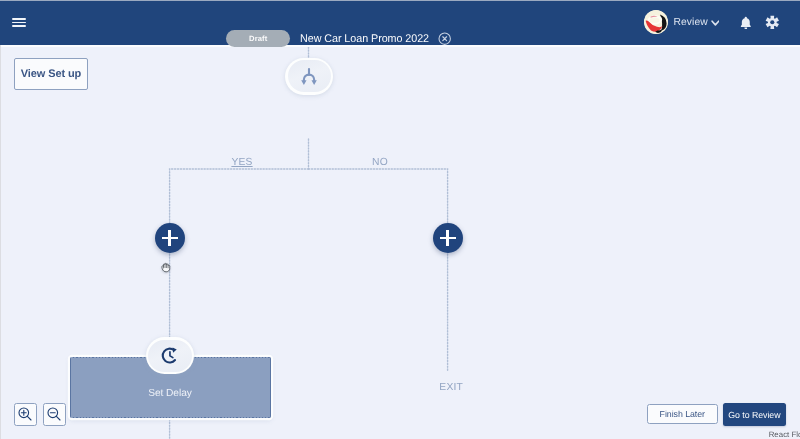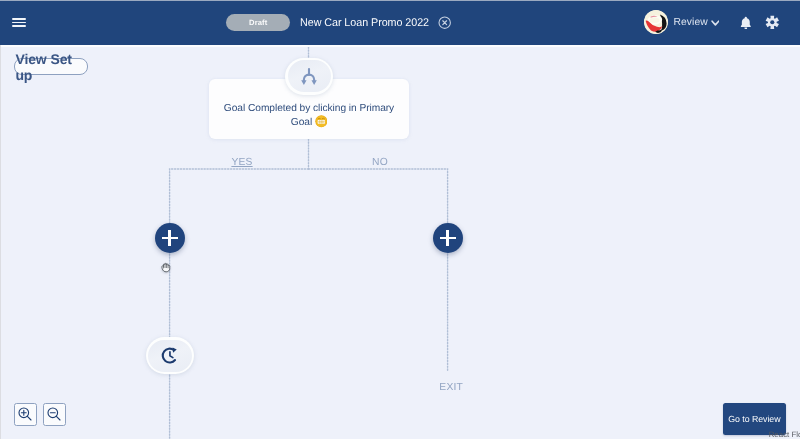--- a/index.html
+++ b/index.html
@@ -19,21 +19,21 @@
   }
   .headerline { position:absolute; left:0; top:44.8px; width:800px; height:2.6px;
     background:#fbfcfe; z-index:4; }
   .topedge { position:absolute; left:0; top:0; width:800px; height:1px;
     background:#9aa9c0; z-index:6; }
   .leftedge { position:absolute; left:0; top:44.8px; width:1.2px; height:394.2px;
     background:#dcdde2; z-index:6; }
   .hamburger { position:absolute; left:12.3px; top:18.2px; width:13.6px; height:8.8px;
     display:flex; flex-direction:column; justify-content:space-between; cursor:pointer; }
   .hamburger i { display:block; height:1.8px; background:#f3f6fa; border-radius:1px; }
-  .center-group { position:absolute; left:0; top:0; width:644px; height:44px; }
+  .center-group { position:absolute; left:0; top:16px; width:644px; height:44px; }
   .badge { position:absolute; left:226.4px; top:13.6px; width:63.6px; height:17px;
      background:#a4adb6; color:#fbfbfc; font-size:7.6px; font-weight:700;
      border-radius:9px; letter-spacing:.1px; display:flex; align-items:center;
      justify-content:center; }
   .title { position:absolute; left:299.5px; top:14.5px; color:#fafbfd; font-size:11.2px; transform:scaleX(.96); transform-origin:left center;
      font-weight:400; line-height:16px; letter-spacing:-.05px; }
   .close-btn { position:absolute; left:438.2px; top:16.1px; width:13.4px; height:13.4px; }
 
   .right-group { position:absolute; left:0; top:0; width:800px; height:44px; }
   .right-group svg, .center-group svg, .hamburger svg { display:block; }
@@ -41,24 +41,24 @@
      border-radius:50%; overflow:hidden; background:#f4efdc; }
   .env { position:absolute; left:673.5px; top:15.5px; color:#dde4f0; font-size:10.3px;
      line-height:14px; letter-spacing:.1px; }
   .chev { position:absolute; left:710.7px; top:19.8px; width:8.8px; height:6.2px; }
   .bell { position:absolute; left:738.6px; top:15.8px; width:13.6px; height:13.6px; }
   .gear { position:absolute; left:765.2px; top:14.6px; width:14.6px; height:14.6px; }
 
   
   .canvas { position:absolute; left:0; top:44px; width:800px; height:395px;
      background:#eef1fa; overflow:hidden; }
-  .viewsetup { position:absolute; left:14.4px; top:14.3px; width:73.2px; height:17px;
-     background:#fafbfd; border:1px solid #8ea1c0; border-radius:8px;
+  .viewsetup { position:absolute; left:14.4px; top:14.3px; width:73.2px; height:32px;
+     background:#fafbfd; border:1px solid #8ea1c0; border-radius:2px;
      display:flex; align-items:center; justify-content:center;
-     color:#3b5685; font-size:14px; font-weight:700; letter-spacing:-.1px; }
+     color:#3b5685; font-size:11px; font-weight:700; letter-spacing:-.1px; }
 
   svg.edges { position:absolute; left:0; top:0; width:800px; height:395px; }
 
   .node {
     position:absolute; background:#fdfdfe; border-radius:6px;
     box-shadow:0 1px 4px rgba(150,165,195,.13), 0 0 2px rgba(150,165,195,.1);
   }
   .node .nlabel { color:#314e7d; font-size:10.2px; font-weight:400; text-align:center;
      line-height:13.4px; letter-spacing:-.05px; }
   .node.selected { background:#8b9fc0; border-radius:2px;
@@ -92,21 +92,21 @@
 
   .zoombtns { position:absolute; left:14.1px; top:358.5px; display:flex; gap:5.8px; }
   .zoombtn { width:23px; height:23px; background:#fafbfd; border:1px solid #8ea1c0;
      border-radius:2.5px; display:flex; align-items:center; justify-content:center; }
 
   .actions { position:absolute; left:0; top:0; width:800px; height:395px; }
   .btn-ghost { position:absolute; left:646.8px; top:359.6px; width:71px; height:20.6px;
      background:#fafbfd; border:1px solid #8ea1c0;
      border-radius:2.5px; color:#3b5685; font-size:8.8px; font-weight:500;
      display:flex; align-items:center; justify-content:center; letter-spacing:-.05px; }
-  .btn-primary { position:absolute; left:722.5px; top:359px; width:63.8px; height:32px;
+  .btn-primary { position:absolute; left:722.5px; top:359px; width:63.8px; height:23px;
      background:#22477f; border-radius:2.5px; box-shadow:0 1px 2px rgba(60,80,120,.25);
      color:#fcfdfe; font-size:8.8px; font-weight:500;
      display:flex; align-items:center; justify-content:center; letter-spacing:-.05px; }
   .cursor { position:absolute; left:159.8px; top:215.8px; width:12px; height:12px;
      filter: drop-shadow(0 1px 1px rgba(40,50,70,.25)); }
   .attrib { position:absolute; left:768.7px; top:386px; color:#55585f; font-size:7.8px;
      line-height:9px; letter-spacing:.05px; white-space:nowrap; }
 </style>
 </head>
 <body>
@@ -175,31 +175,20 @@
         <path d="M447.6 210 V328"></path>
       </g>
     </svg>
 
     <div class="viewsetup">View Set up</div>
 
     <div class="elabel" style="left:227px; top:113px; width:30px; text-align:center;text-decoration:underline;">YES</div>
     <div class="elabel" style="left:365px; top:113px; width:30px; text-align:center;">NO</div>
     <div class="elabel" style="left:433px; top:338px; width:30px; text-align:right;">EXIT</div>
 
-    <div class="node" style="left:209px; top:35px; width:200px; height:60px;">
-      <div class="nlabel" style="padding:23px 12px 0;"><span>Goal Completed by clicking in Primary Goal</span><span class="emoji"><svg width="12.6" height="12.6" viewBox="0 0 36 36">
-              <circle cx="18" cy="18" r="17.2" fill="#e9aa12"></circle>
-              <circle cx="18" cy="18" r="15.6" fill="#f3bd27"></circle>
-              <path d="M10.2 14.6 h15.6 a2.8 2.8 0 0 1 2.8 2.8 v4.6 a2.8 2.8 0 0 1 -2.8 2.8 h-15.6 a2.8 2.8 0 0 1 -2.8 -2.8 v-4.6 a2.8 2.8 0 0 1 2.8 -2.8 Z" fill="#fdfdfd"></path>
-              <path d="M7.6 19.7 H28.4" stroke="#dda415" stroke-width="1.7"></path>
-              <path d="M13.4 14.6 V24.8 M18 14.6 V24.8 M22.6 14.6 V24.8" stroke="#dda415" stroke-width="1.3"></path>
-              <path d="M8.6 10.8 Q11.6 8 15.2 10.2" stroke="#c78c0a" stroke-width="2.6" fill="none" stroke-linecap="round"></path>
-              <path d="M20.8 10.2 Q24.4 8 27.4 10.8" stroke="#c78c0a" stroke-width="2.6" fill="none" stroke-linecap="round"></path>
-            </svg></span></div>
-    </div>
     <div class="ncircle" style="left:285.4px; top:14px;">
       <svg width="22" height="22" viewBox="0 0 24 24" style="margin-top:1.5px">
         <g fill="none" stroke="#7f96bf" stroke-width="2.3" stroke-linecap="round">
           <path d="M12 3.4 V9.4"></path>
           <path d="M12 9.4 A5.6 5.6 0 0 0 6.4 15 V16.6"></path>
           <path d="M12 9.4 A5.6 5.6 0 0 1 17.6 15 V16.6"></path>
         </g>
         <path d="M6.4 20.6 L3.5 15.6 L9.3 15.6 Z" fill="#7f96bf"></path>
         <path d="M17.6 20.6 L14.7 15.6 L20.5 15.6 Z" fill="#7f96bf"></path>
       </svg>
@@ -210,20 +199,23 @@
 
     <div class="cursor">
       <svg width="12" height="12" viewBox="0 0 20 20">
         <g stroke="#3c4148" stroke-width="1.25" stroke-linejoin="round" stroke-linecap="round">
           <path d="M3.2 9.6 C3.2 7.6 5.2 7.3 5.8 8.6 L5.8 6.3 C5.8 4.3 8.4 4.3 8.4 6.3 L8.4 5.3 C8.4 3.3 11 3.3 11 5.3 L11 6.2 C11 4.4 13.5 4.5 13.5 6.4 L13.5 7.6 C13.6 6.6 16.2 6.7 16.2 8.6 L16.2 12.2 C16.2 16 13.4 18 10.3 18 C7.3 18 4.8 16.4 3.9 13.4 Z" fill="#f7f8fa"></path>
           <path d="M5.8 8.8 V11.6 M8.4 6.6 V11 M11 6.6 V11 M13.5 7.8 V11.4" fill="none" stroke-width="1.1"></path>
         </g>
       </svg>
     </div>
 
+    <div class="node selected" style="left:69.5px; top:313px; width:201px; height:61px;">
+      <div class="nlabel" style="padding:30px 12px 0;">Set Delay</div>
+    </div>
     <div class="ncircle" style="left:146.3px; top:293.4px;">
       <svg width="18.5" height="18.5" viewBox="0 0 24 24">
         <path d="M16.6 5.2 A9 9 0 1 0 18.2 18.2" fill="none" stroke="#1b3a6e" stroke-width="2.7" stroke-linecap="round"></path>
         <path d="M15 1.8 L20.4 4.6 L15.6 8.6 Z" fill="#1b3a6e"></path>
         <path d="M11.6 7.6 V12.7 L15.4 15.1" fill="none" stroke="#1b3a6e" stroke-width="2.2" stroke-linecap="round" stroke-linejoin="round"></path>
       </svg>
     </div>
 
     <div class="zoombtns">
       <div class="zoombtn">
@@ -240,17 +232,18 @@
           <g fill="none" stroke="#1f3f73" stroke-width="1.7" stroke-linecap="round">
             <circle cx="10.2" cy="10.2" r="7.2"></circle>
             <path d="M15.6 15.6 L21 21"></path>
             <path d="M6.6 10.2 H13.8"></path>
           </g>
         </svg>
       </div>
     </div>
 
     <div class="actions">
+      <div class="btn-ghost">Finish Later</div>
       <div class="btn-primary">Go to Review</div>
     </div>
     <div class="attrib">React Flow</div>
   </div>
 </div>
 
 </body></html>

